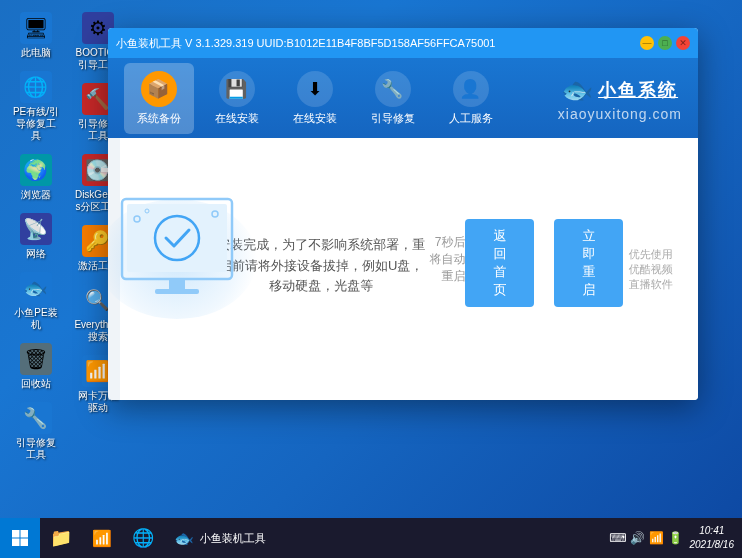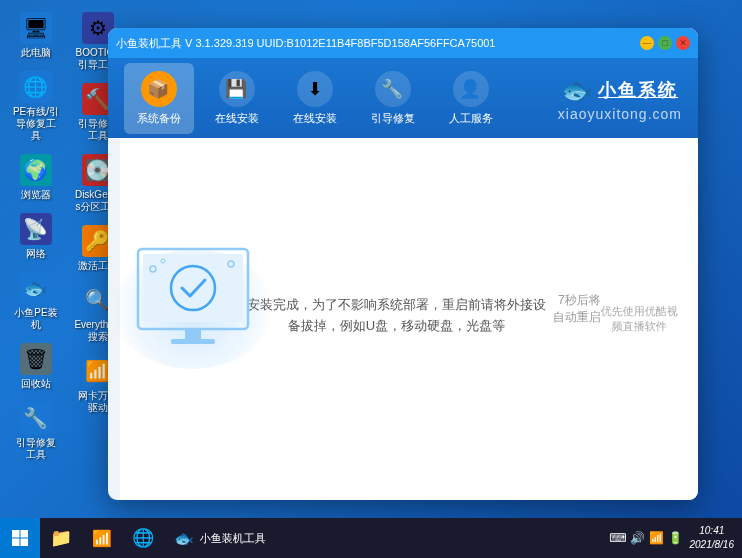--- a/index.html
+++ b/index.html
@@ -115,23 +115,23 @@
       color: white;
       font-size: 14px;
     }
 
     
     .app-window {
       position: absolute;
       top: 28px;
       left: 108px;
       width: 590px;
-      height: 472px;
+      height: 372px;
       background: #f0f4f8;
-      border-radius: 9px;
+      border-radius: 4px;
       box-shadow: 0 8px 32px rgba(0,0,0,0.4);
       overflow: hidden;
       display: flex;
       flex-direction: column;
     }
 
     
     .title-bar {
       height: 30px;
       background: #2196f3;
@@ -450,20 +450,24 @@
 
           <circle cx="40" cy="30" r="3" fill="none" stroke="#90caf9" stroke-width="1.5"></circle>
           <circle cx="50" cy="22" r="2" fill="none" stroke="#90caf9" stroke-width="1"></circle>
           <circle cx="118" cy="25" r="3" fill="none" stroke="#90caf9" stroke-width="1.5"></circle>
         </svg>
       </div>
 
       <p class="message-text">安装完成，为了不影响系统部署，重启前请将外接设备拔掉，例如U盘，移动硬盘，光盘等</p>
       <p class="countdown-text">7秒后将自动重启</p>
 
+      <div class="action-buttons">
+        <button class="btn-return">返回首页</button>
+        <button class="btn-restart">立即重启</button>
+      </div>
 
       <p class="promo-text">优先使用优酷视频直播软件</p>
     </div>
   </div>
 
   <div class="taskbar">
     <div class="taskbar-start">
       <svg viewBox="0 0 18 18">
         <rect x="1" y="1" width="7.5" height="7.5" fill="white"></rect>
         <rect x="9.5" y="1" width="7.5" height="7.5" fill="white"></rect>

